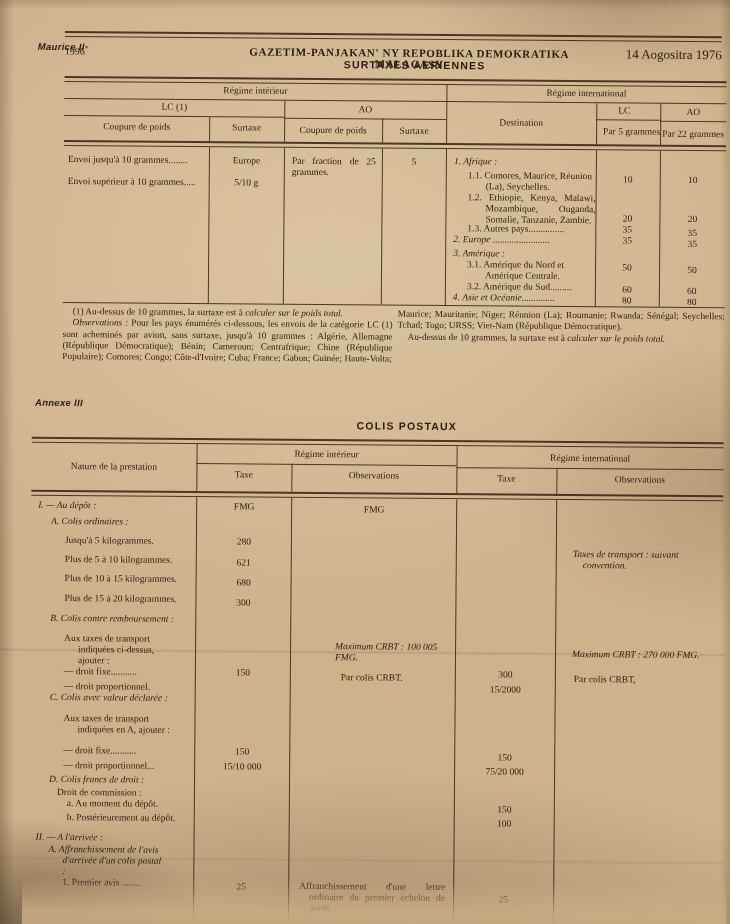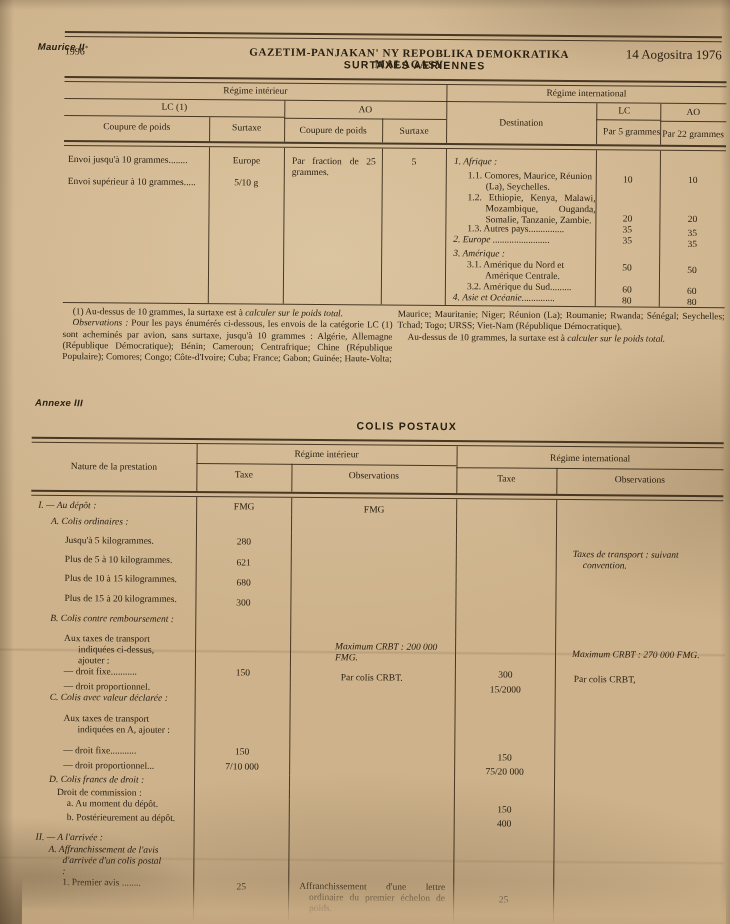--- a/index.html
+++ b/index.html
@@ -287,21 +287,21 @@
         <div class="bl ct"></div>
         <div class="bl ct"></div>
         <div class="bl ct"></div>
         <div class="bl co"></div>
       </div>
 
       <div class="r3" style="min-height:32px;">
         <div class="cn i2">Aux taxes de transport indiquées ci-dessus, ajouter :</div>
         <div class="bl ct"></div>
         <div class="bl co">
-            <span class="abs it" style="top:6px;left:44px;">Maximum CRBT : 200 000 FMG.</span>
+            <span class="abs it" style="top:6px;left:44px;">Maximum CRBT : 100 005 FMG.</span>
           </div>
         <div class="bl ct"></div>
         <div class="bl co">
             <span class="abs it" style="top:12px;left:16px;">Maximum CRBT : 270 000 FMG.</span>
           </div>
       </div>
 
       <div class="r3" style="min-height:11px;">
         <div class="cn i2d">— droit fixe...........</div>
         <div class="bl ct" style="padding-top:0;">150</div>
@@ -337,21 +337,21 @@
       <div class="r3" style="min-height:11px;">
         <div class="cn i2d">— droit fixe...........</div>
         <div class="bl ct" style="padding-top:0;">150</div>
         <div class="bl ct"></div>
         <div class="bl ct" style="padding-top:4px;">150</div>
         <div class="bl co"></div>
       </div>
 
       <div class="r3" style="min-height:12px;">
         <div class="cn i2d">— droit proportionnel...</div>
-        <div class="bl ct" style="padding-top:0;">7/10 000</div>
+        <div class="bl ct" style="padding-top:0;">15/10 000</div>
         <div class="bl ct"></div>
         <div class="bl ct" style="padding-top:3px;">75/20 000</div>
         <div class="bl co"></div>
       </div>
 
       <div class="r3" style="min-height:13px;">
         <div class="cn i1 it">D. Colis francs de droit :</div>
         <div class="bl ct"></div>
         <div class="bl ct"></div>
         <div class="bl ct"></div>
@@ -371,21 +371,21 @@
         <div class="bl ct"></div>
         <div class="bl ct"></div>
         <div class="bl ct" style="padding-top:3px;">150</div>
         <div class="bl co"></div>
       </div>
 
       <div class="r3" style="min-height:20px;">
         <div class="cn i2l">b. Postérieurement au dépôt.</div>
         <div class="bl ct"></div>
         <div class="bl ct"></div>
-        <div class="bl ct" style="padding-top:3px;">400</div>
+        <div class="bl ct" style="padding-top:3px;">100</div>
         <div class="bl co"></div>
       </div>
 
       <div class="r3" style="min-height:12px;">
         <div class="cn i0 it">II. — A l'arrivée :</div>
         <div class="bl ct"></div>
         <div class="bl ct"></div>
         <div class="bl ct"></div>
         <div class="bl co"></div>
       </div>

